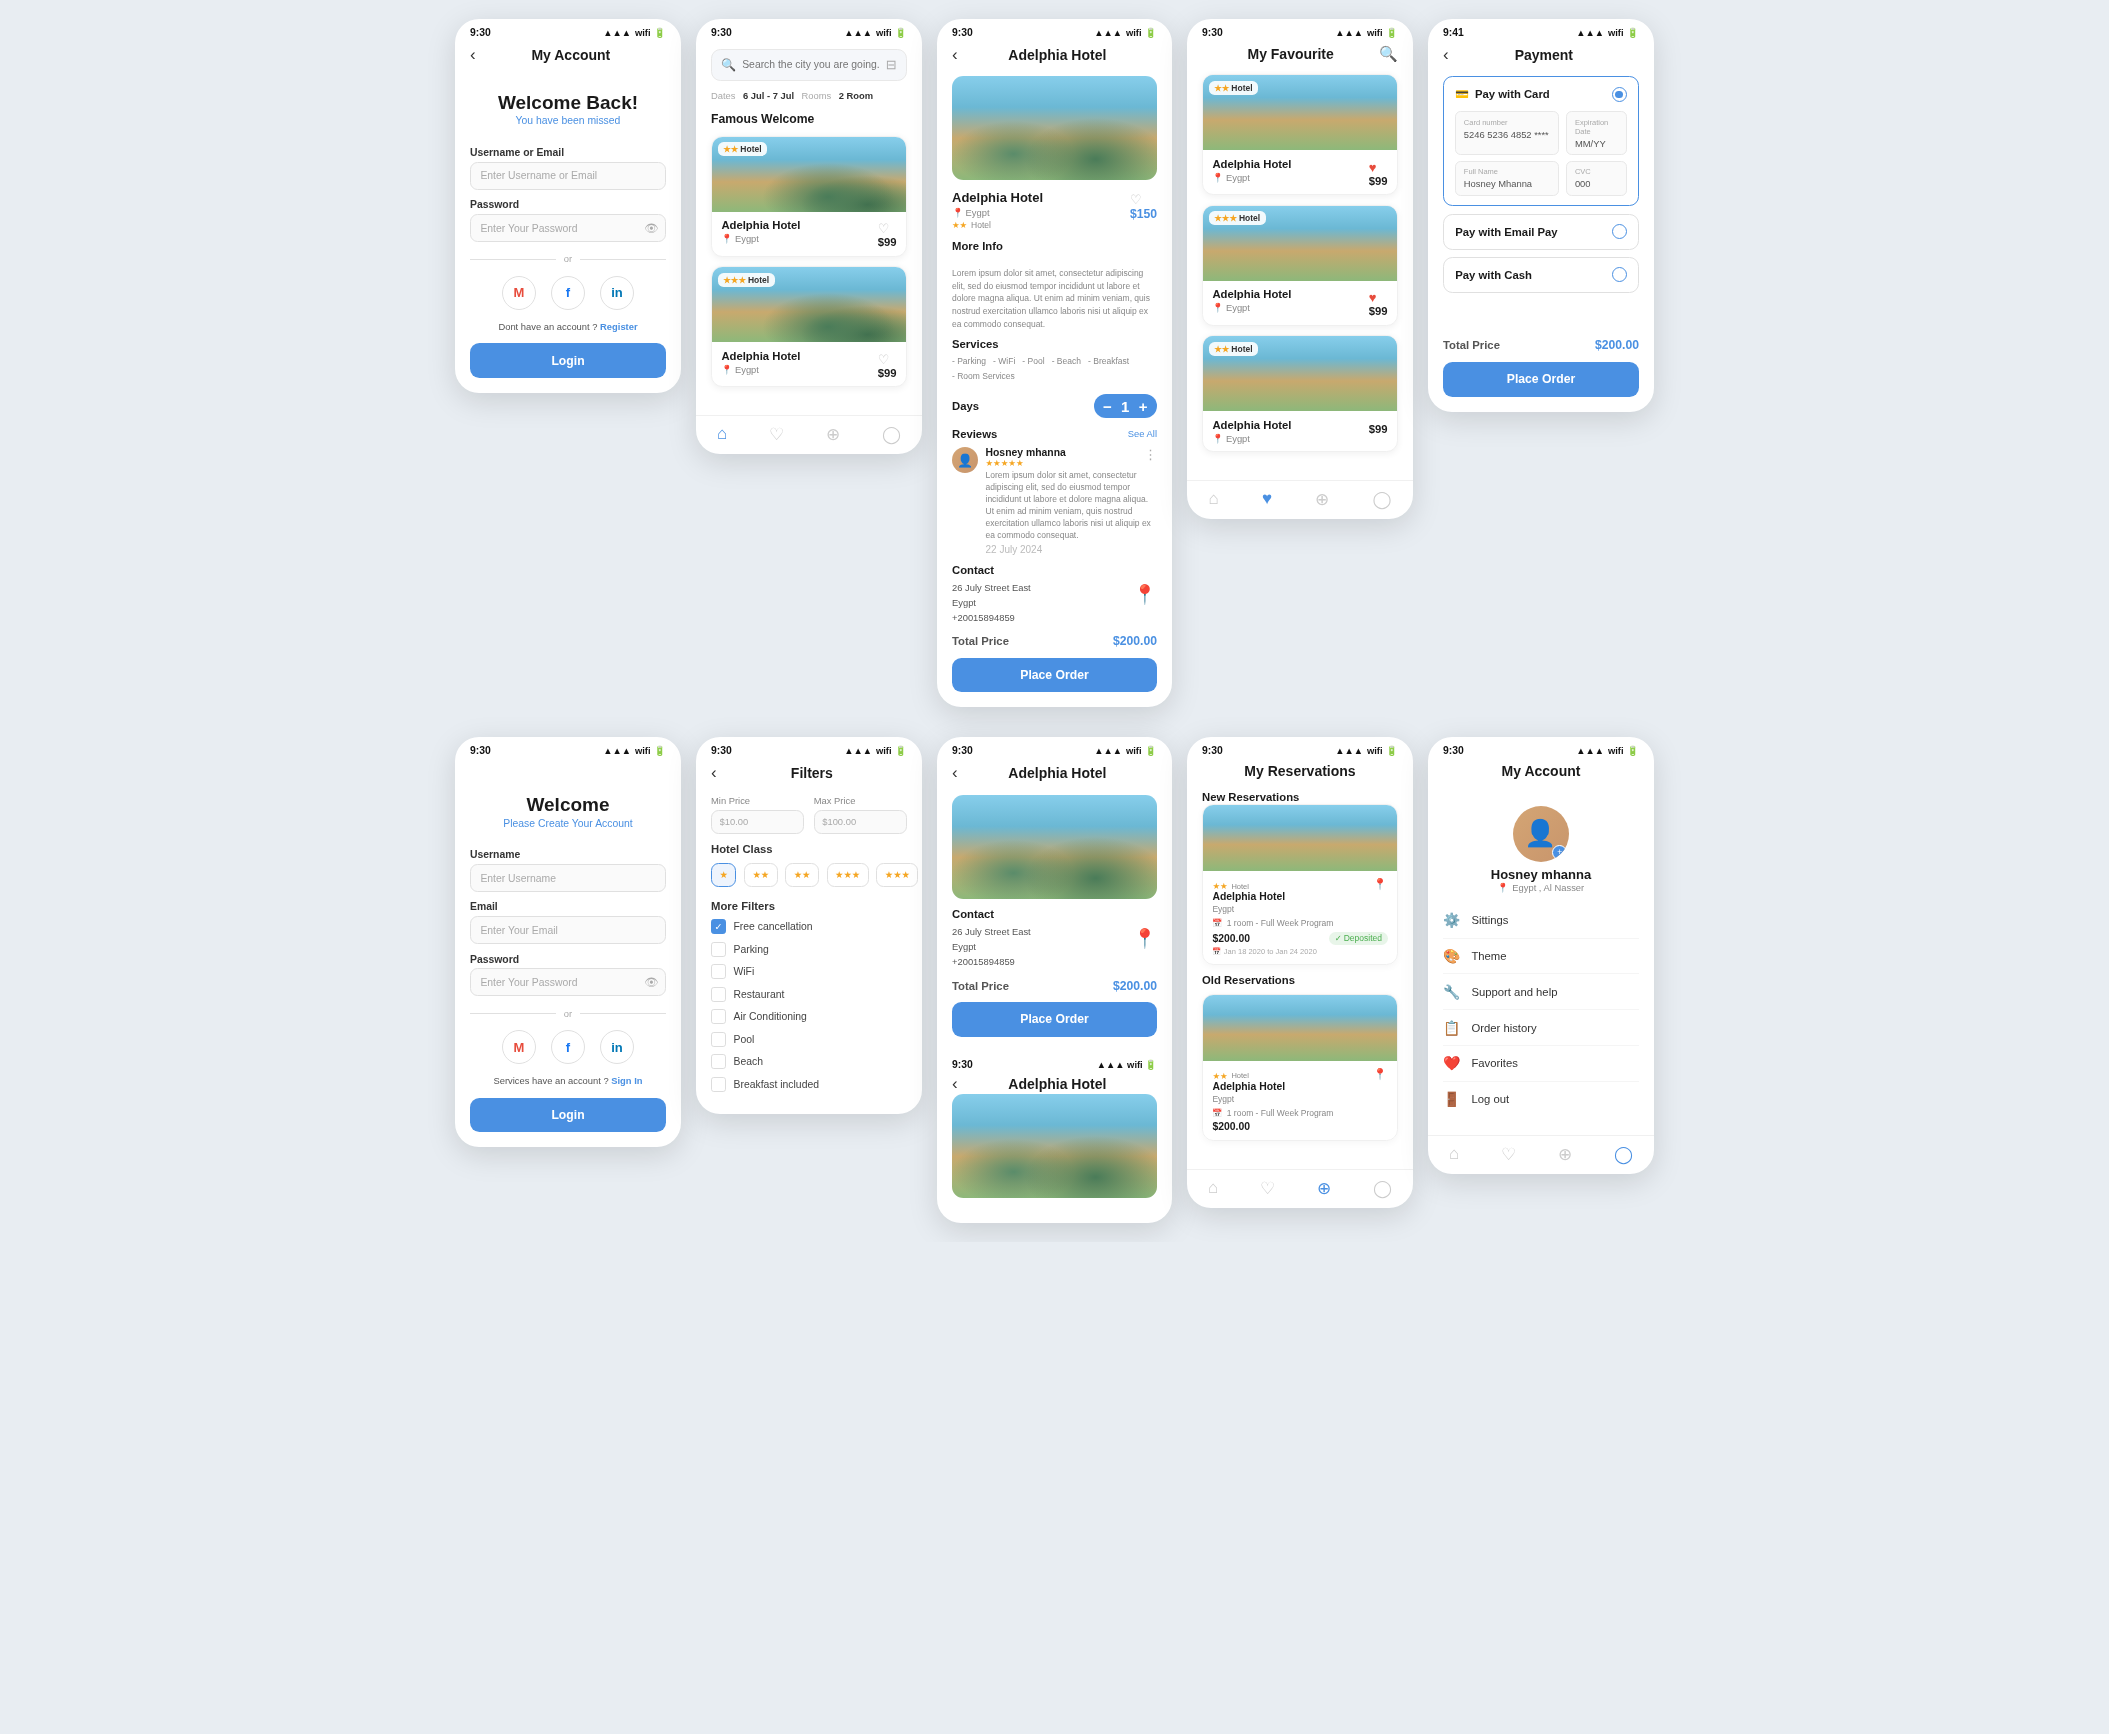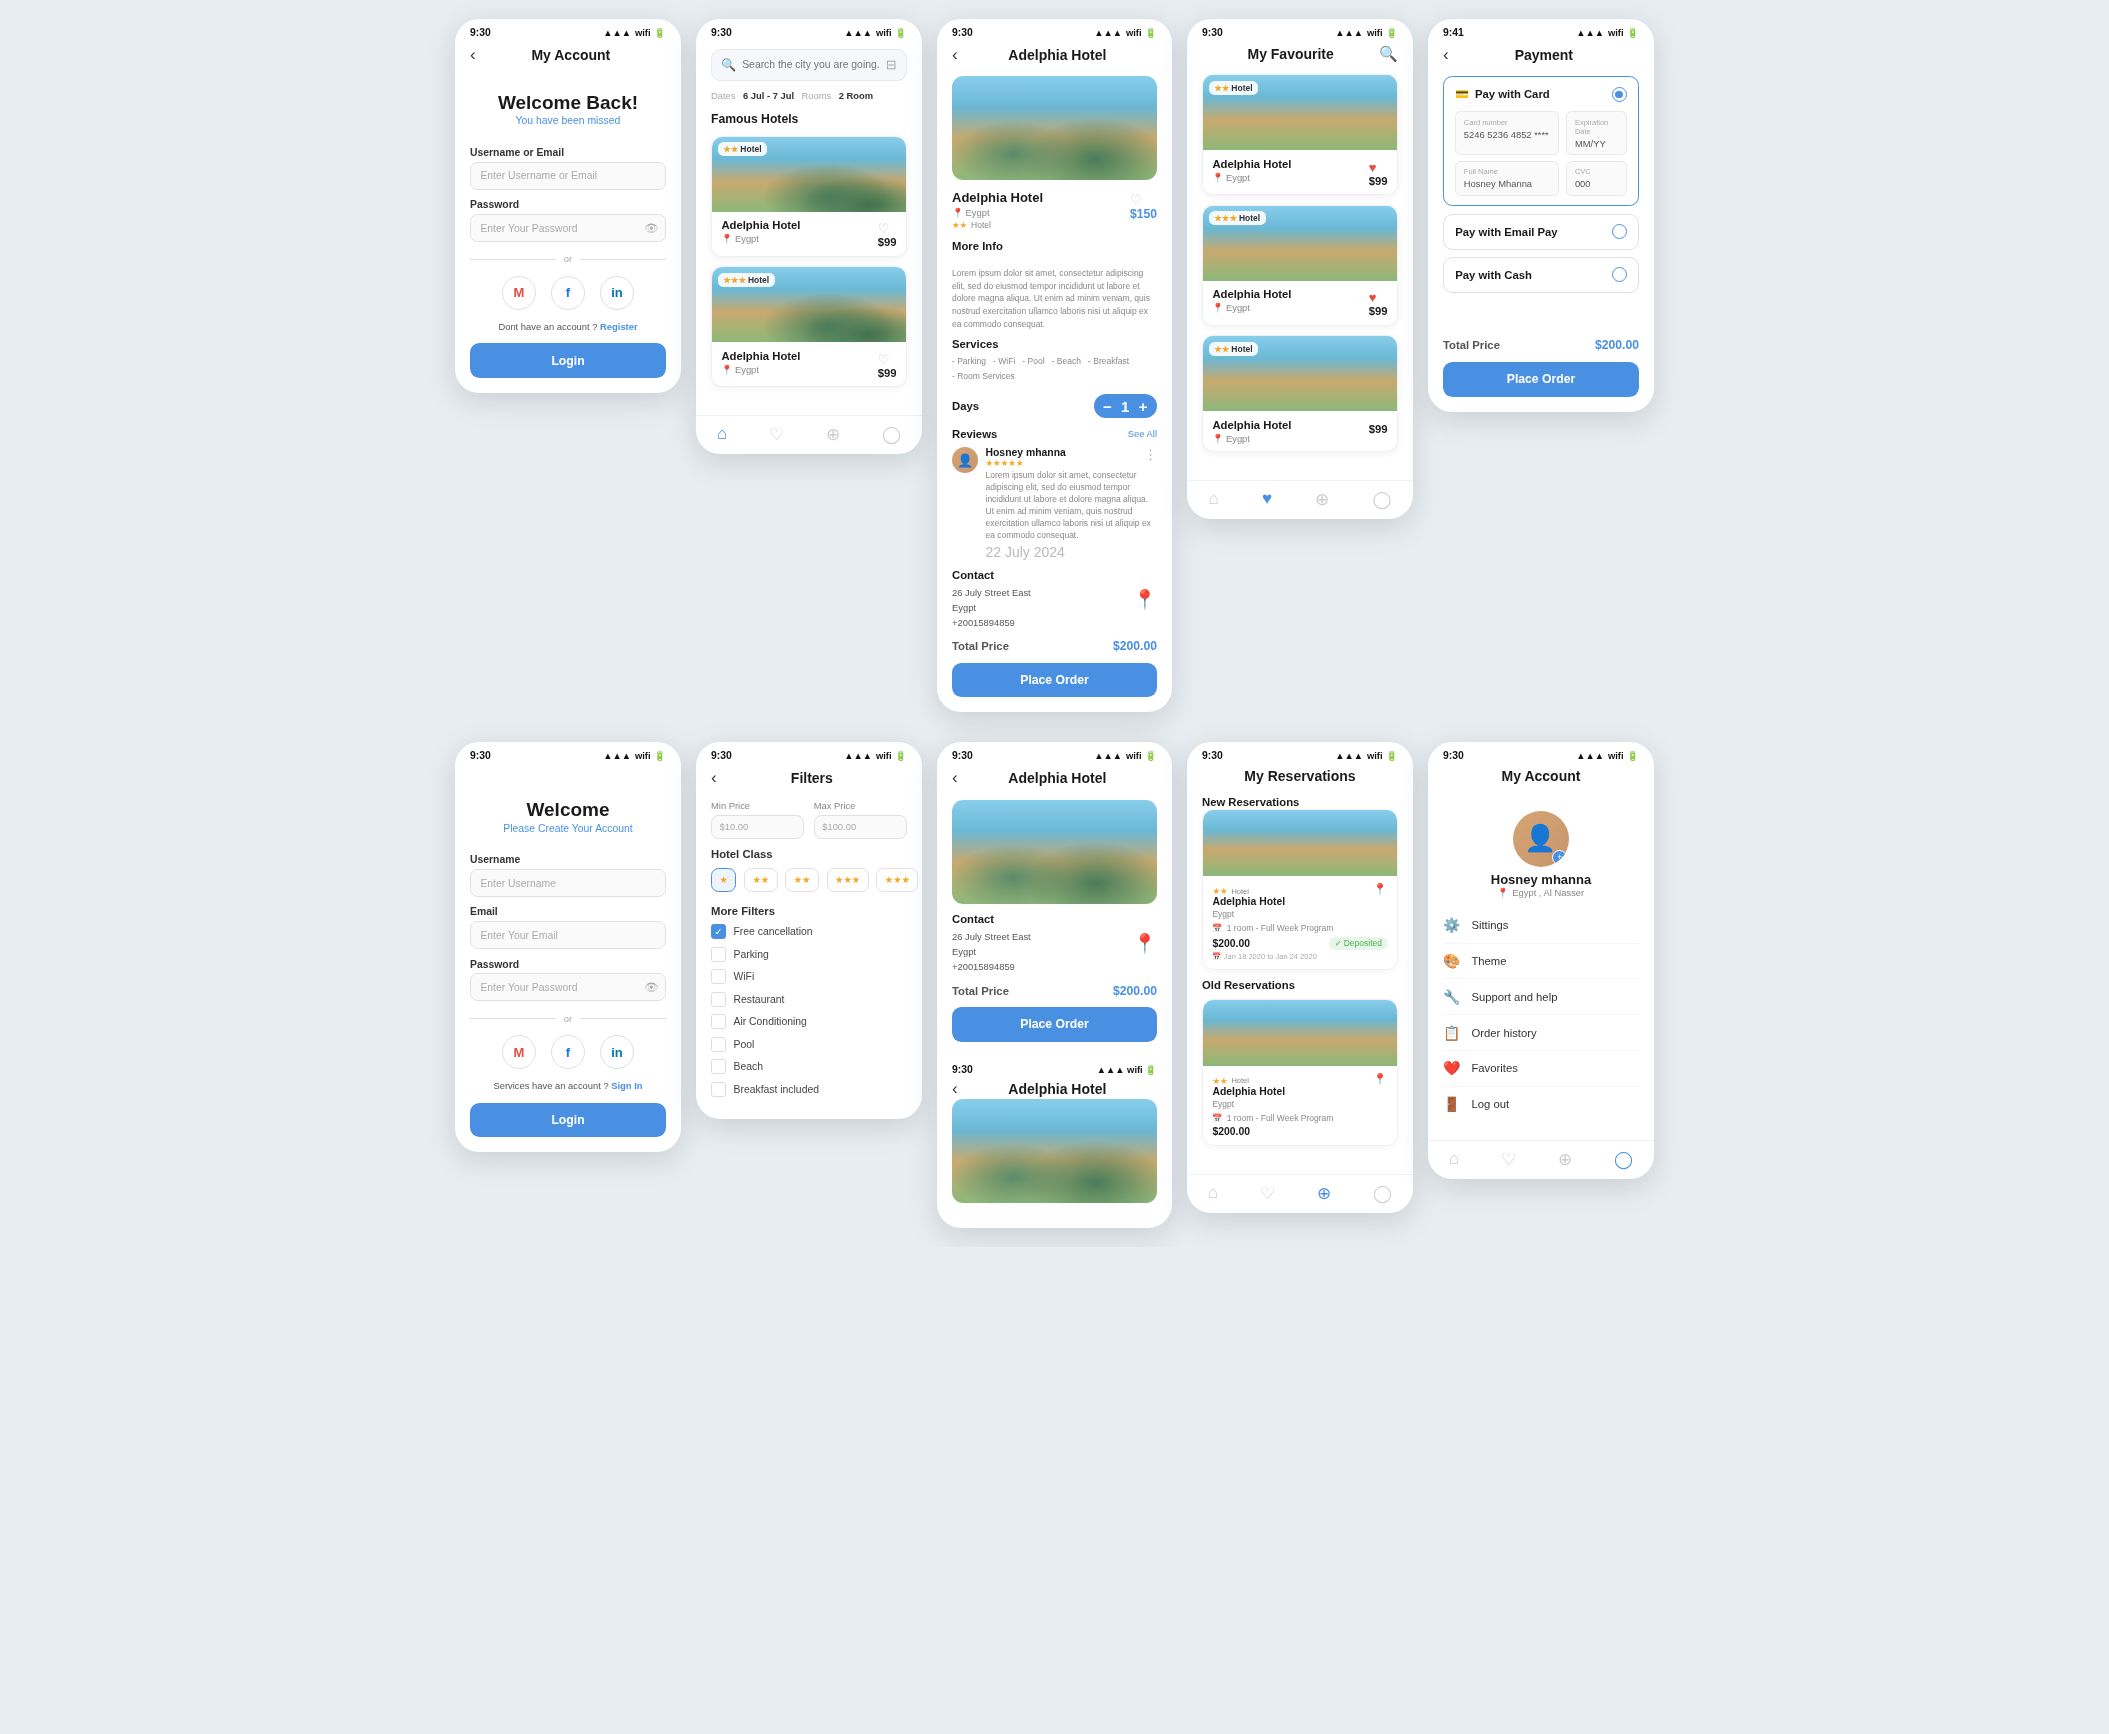--- a/index.html
+++ b/index.html
@@ -301,21 +301,21 @@
       background: linear-gradient(135deg, #d4a574, #c8956c);
       flex-shrink: 0;
       overflow: hidden;
       display: flex; align-items: center; justify-content: center;
       font-size: 13px;
     }
     .reviewer-info { flex: 1; }
     .reviewer-name { font-size: 10.4px; font-weight: 600; color: #1a1a1a; }
     .reviewer-stars { color: #f5a623; font-size: 8.5px; }
     .review-text { font-size: 8.5px; color: #888; line-height: 1.4; margin-top: 1.9px; }
-    .review-date { font-size: 14px; color: #bbb; margin-top: 1.9px; }
+    .review-date { font-size: 10px; color: #bbb; margin-top: 1.9px; }
     .review-menu { font-size: 13px; color: #aaa; }
 
     .contact-section { margin-top: 9.4px; }
     .contact-title { font-size: 11.3px; font-weight: 700; color: #1a1a1a; margin-bottom: 3.8px; }
     .contact-row { display: flex; justify-content: space-between; align-items: center; }
     .contact-info { font-size: 9.4px; color: #555; line-height: 1.6; }
 
     .total-row { display: flex; justify-content: space-between; align-items: center; margin: 9.4px 0; }
     .total-label { font-size: 11.3px; font-weight: 600; color: #555; }
     .total-amount { font-size: 12.2px; font-weight: 700; color: #4a90e2; }
@@ -522,21 +522,21 @@
         <span style="color:#aaa;font-size:13px;">⊟</span>
       </div>
 
       <div class="dates-bar">
         <span>Dates</span>
         <span style="color:#333;font-weight:600;">6 Jul - 7 Jul</span>
         <span>Rooms</span>
         <span style="color:#333;font-weight:600;">2 Room</span>
       </div>
 
-      <div class="section-title">Famous Hotels</div>
+      <div class="section-title">Famous Welcome</div>
 
       <div class="hotel-card">
         <div class="hotel-img">
           <div class="hotel-img-inner"></div>
           <div class="hotel-badge">
             <span class="stars">★★</span>
             <span>Hotel</span>
           </div>
         </div>
         <div class="hotel-info">

